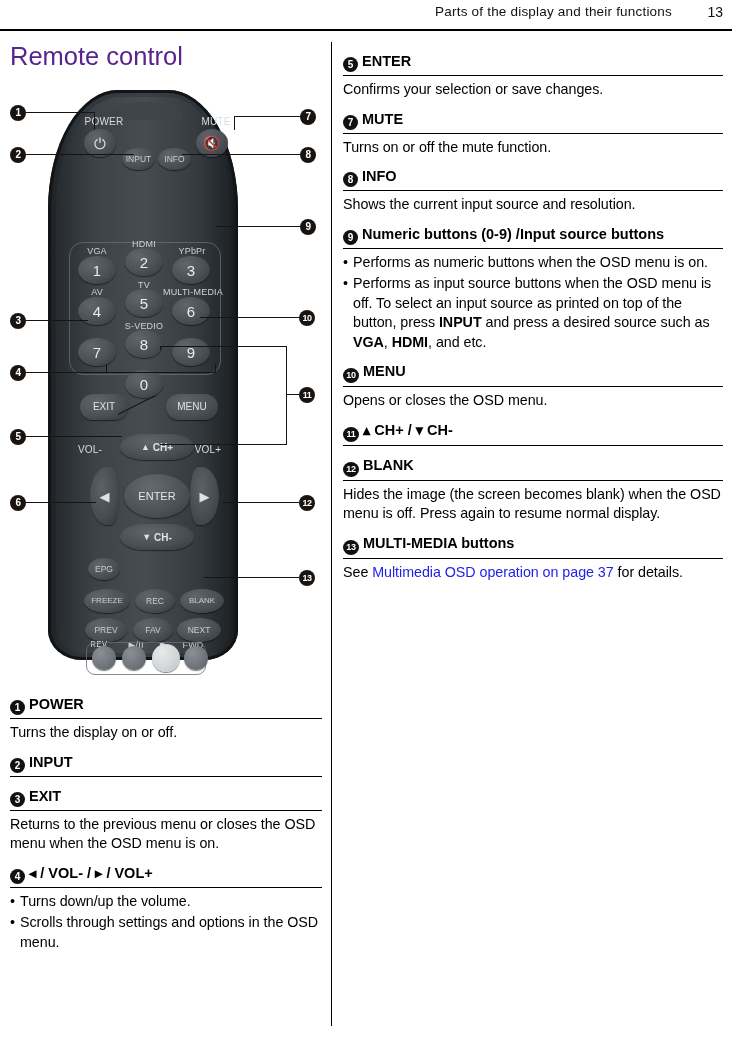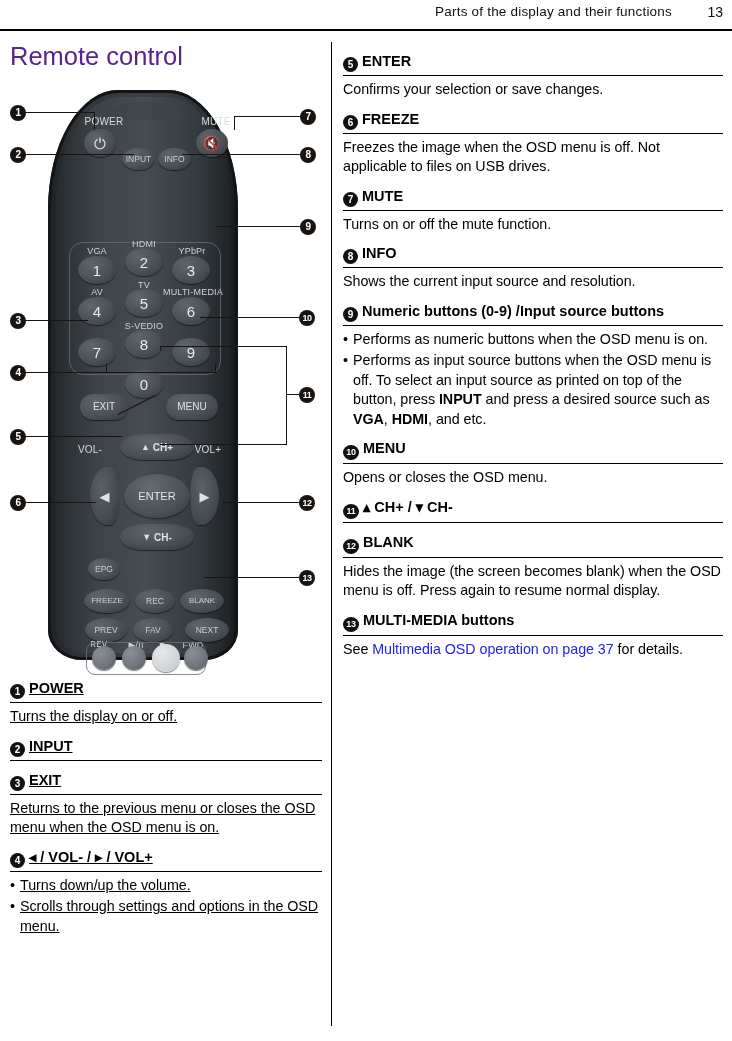--- a/index.html
+++ b/index.html
@@ -308,21 +308,21 @@
   <div class="key rnd small" style="left:180px; top:505px; width:44px; height:24px; font-size:8px;">
     <span>BLANK</span>
   </div>
 
   <div class="key rnd small" style="left:85px; top:534px; width:42px; height:24px;">
     <span>PREV</span>
   </div>
   <div class="key rnd small" style="left:133px; top:534px; width:40px; height:24px;">
     <span>FAV</span>
   </div>
-  <div class="key rnd small" style="left:185px; top:534px; width:44px; height:24px;align-items:center;">
+  <div class="key rnd small" style="left:177px; top:534px; width:44px; height:24px;align-items:center;">
     <span>NEXT</span>
   </div>
 
   <div class="lbl" style="left:84px; top:556px; width:30px;font-family:Liberation Mono, monospace;">REV</div>
   <div class="lbl" style="left:119px; top:556px; width:34px;">▶/II</div>
   <div class="lbl" style="left:147px; top:556px; width:30px;">■</div>
   <div class="lbl" style="left:176px; top:556px; width:34px;">FWD</div>
 
   <div class="multimedia-outline"></div>
   <div class="mkey" style="left:92px; top:562px;"></div>
@@ -370,21 +370,21 @@
   <div class="bracket" style="left:160px; top:262px; width:126px; height:97px;"></div>
   <div class="leader v" style="left:160px; top:262px; height:4px;"></div>
 
   <div class="callout two" style="left:299px; top:411px;">12</div>
   <div class="leader" style="left:222px; top:418px; width:77px;"></div>
 
   <div class="callout two" style="left:299px; top:486px;">13</div>
   <div class="leader" style="left:204px; top:493px; width:95px;"></div>
 </div>
 
-<div style="position:absolute; left:10px; top:672px; width:312px;text-decoration:underline;">
+<div style="position:absolute; left:10px; top:688px; width:312px;">
 
   <div class="entry">
     <div class="entry-head">
       <span class="disc">1</span><span>POWER</span>
     </div>
     <div class="entry-body">Turns the display on or off.</div>
   </div>
 
   <div class="entry">
     <div class="entry-head">
@@ -415,26 +415,20 @@
 
 <div class="col" id="right-col">
 
   <div class="entry">
     <div class="entry-head">
       <span class="disc">5</span><span>ENTER</span>
     </div>
     <div class="entry-body">Confirms your selection or save changes.</div>
   </div>
 
-  <div class="entry">
-    <div class="entry-head">
-      <span class="disc">6</span><span>FREEZE</span>
-    </div>
-    <div class="entry-body">Freezes the image when the OSD menu is off. Not applicable to files on USB drives.</div>
-  </div>
 
   <div class="entry">
     <div class="entry-head">
       <span class="disc">7</span><span>MUTE</span>
     </div>
     <div class="entry-body">Turns on or off the mute function.</div>
   </div>
 
   <div class="entry">
     <div class="entry-head">

